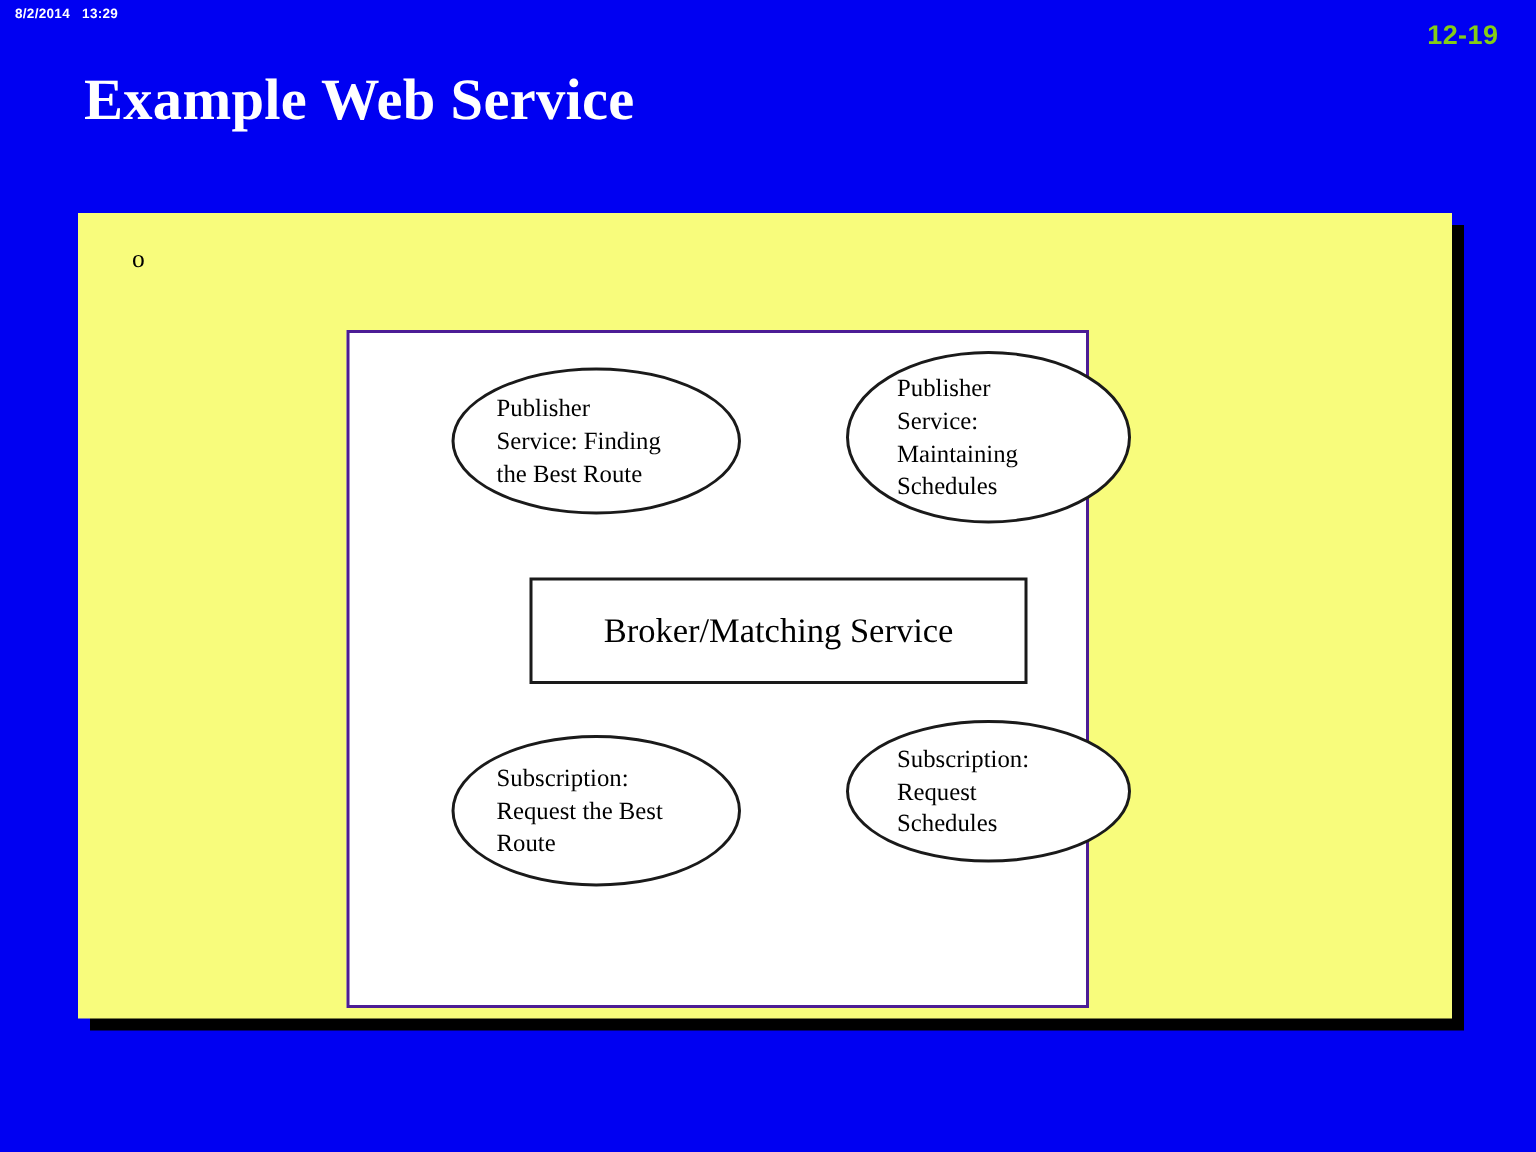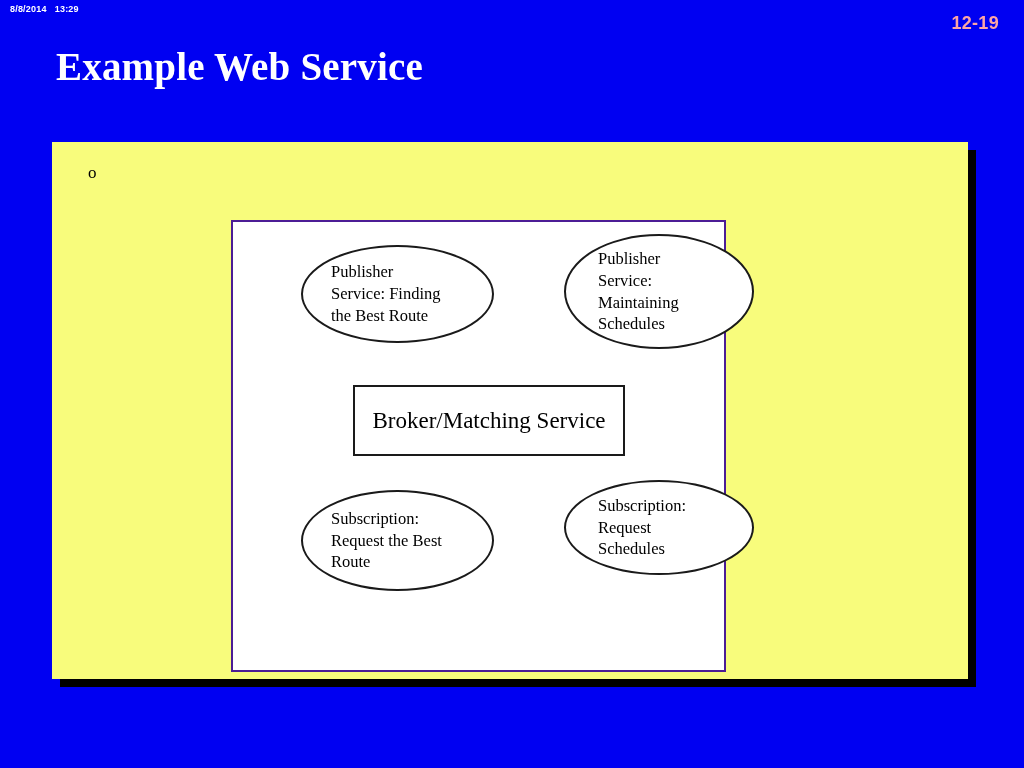--- a/index.html
+++ b/index.html
@@ -27,21 +27,21 @@
     letter-spacing: 0.2px;
     white-space: pre;
   }
   #slide-number {
     position: absolute;
     right: 25px;
     top: 13px;
     font-family: "Liberation Sans", sans-serif;
     font-size: 18px;
     font-weight: bold;
-    color: #fca5a5;
+    color: #84cc16;
     letter-spacing: 0.3px;
   }
   #slide-title {
     position: absolute;
     left: 56px;
     top: 44px;
     font-family: "Liberation Serif", serif;
     font-size: 39px;
     font-weight: bold;
     color: #ffffff;
@@ -141,21 +141,21 @@
   }
   #node-publisher-schedules > .node-label {
     padding-left: 32px;
     padding-right: 10px;
   }
 
   #node-broker {
     position: absolute;
     left: 120px;
     top: 163px;
-    width: 272px;
+    width: 332px;
     height: 71px;
     border: 2px solid #1a1a1a;
     box-sizing: border-box;
     background: #ffffff;
     display: flex;
     align-items: center;
     justify-content: center;
   }
   #node-broker > .node-label {
     font-family: "Liberation Serif", serif;
@@ -182,21 +182,21 @@
     height: 95px;
   }
   #node-subscription-schedules > .node-label {
     padding-left: 32px;
     padding-right: 10px;
   }
 </style>
 </head>
 <body>
 
-<div id="slide-timestamp">8/8/2014   13:29</div>
+<div id="slide-timestamp">8/2/2014   13:29</div>
 <div id="slide-number">12-19</div>
 <div id="slide-title">Example Web Service</div>
 
 <div id="content-panel-shadow"></div>
 
 <div id="content-panel">
 
   <div id="bullet-row">
     <span id="bullet-marker">o</span>
   </div>

